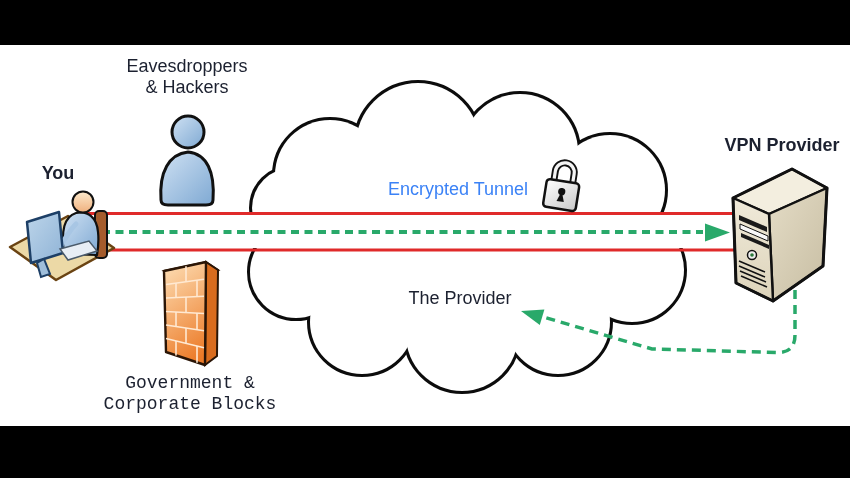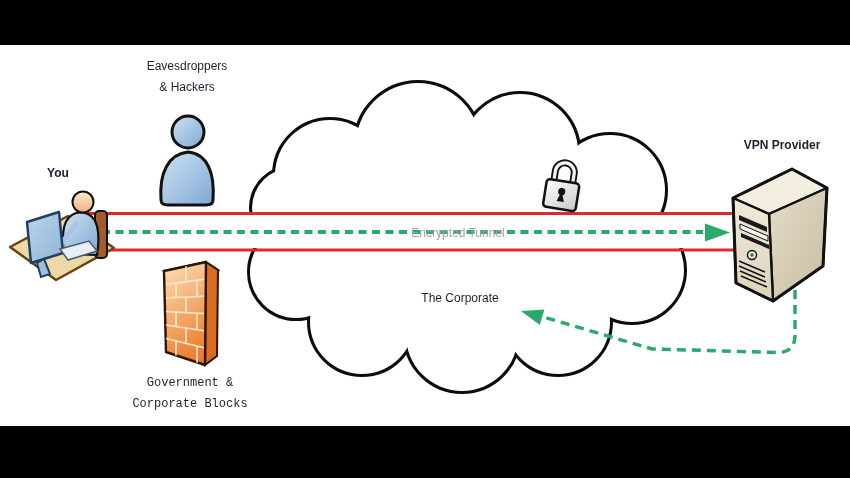--- a/index.html
+++ b/index.html
@@ -1,22 +1,22 @@
 <!DOCTYPE html>
 <html><head>
 <meta charset="utf-8">
 <style>
   html,body{margin:0;padding:0;background:#000;}
   .stage{position:relative;width:850px;height:478px;background:#000;overflow:hidden;
          font-family:"Liberation Sans", sans-serif;}
   .layer{position:absolute;left:0;top:0;}
-  .lbl{position:absolute;color:#1c2130;font-size:12px;line-height:21px;text-align:center;
+  .lbl{position:absolute;color:#1c2130;font-size:18px;line-height:21px;text-align:center;
        white-space:pre-line;letter-spacing:0;}
   .lbl.bold{font-weight:700;}
-  .lbl.red{color:#a3a3a3;margin-top:44px;}
+  .lbl.red{color:#3b82f6;}
   .lbl-you{left:26px;top:163px;width:64px;font-weight:700;}
   .lbl-eaves{left:87px;top:56px;width:200px;}
   .lbl-gov{left:90px;top:373px;width:200px;font-family:Liberation Mono, monospace;}
   .lbl-vpn{left:702px;top:135px;width:160px;font-weight:700;}
   .lbl-enc{left:358px;top:179px;width:200px;}
   .lbl-net{left:380px;top:288px;width:160px;}
 </style>
 </head>
 <body>
 
@@ -168,14 +168,14 @@
     </g>
   </svg>
 
   <div class="lbl lbl-you">You</div>
   <div class="lbl lbl-eaves">Eavesdroppers
 &amp; Hackers</div>
   <div class="lbl lbl-gov">Government &amp;
 Corporate Blocks</div>
   <div class="lbl lbl-vpn bold">VPN Provider</div>
   <div class="lbl lbl-enc red">Encrypted Tunnel</div>
-  <div class="lbl lbl-net">The Corporate</div>
+  <div class="lbl lbl-net">The Provider</div>
 </div>
 
 </body></html>

